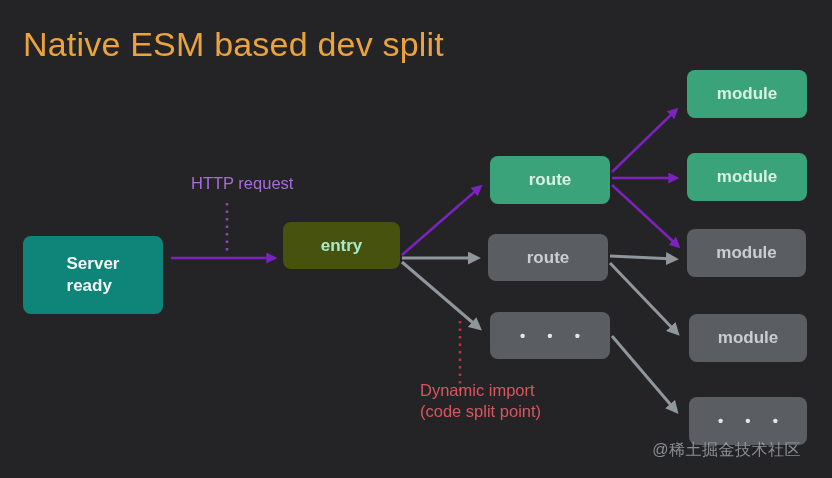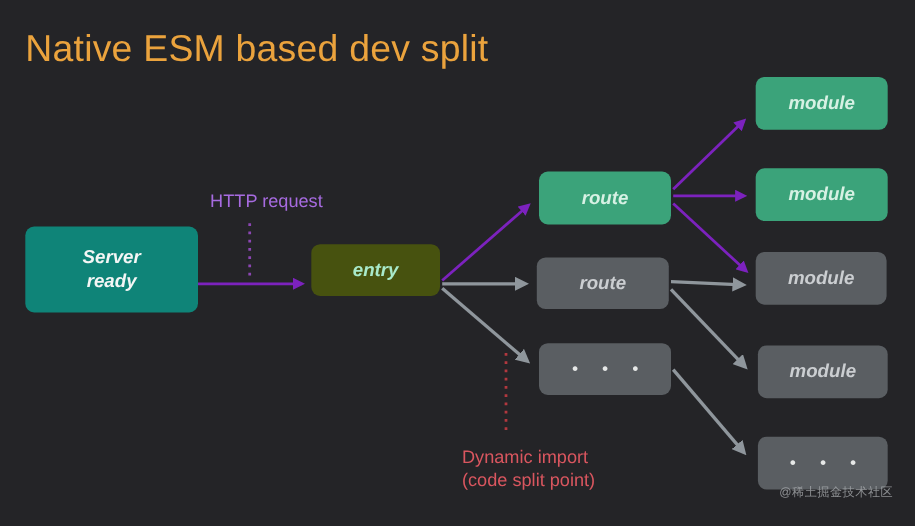--- a/index.html
+++ b/index.html
@@ -17,55 +17,54 @@
     position:absolute;left:23px;top:24px;
     font-size:34px;line-height:40px;font-weight:500;
     color:var(--title,#EBA33D);
     letter-spacing:.2px;
     white-space:nowrap;
   }
   .node{
     position:absolute;
     border-radius:8px;
     display:flex;align-items:center;justify-content:center;
-    text-align:center;
+    text-align:left;
     font-weight:bold;font-size:17px;line-height:22px;
     white-space:pre-line;
-    font-style:italic;
   }
   .teal{background:var(--teal,#0F8478);color:var(--white-text,#F4F6F5);}
   .olive{background:var(--olive,#47520F);color:var(--mint-text,#A9EACB);}
   .green{background:var(--green,#3BA37A);color:var(--palegreen-text,#D7F1E4);}
   .gray{background:var(--graybox,#5A5E62);color:var(--gray-text,#CBCED1);}
   .dots{color:var(--dots-text,#E6E8E7);font-size:15px;letter-spacing:9px;text-indent:9px;font-weight:bold;}
 
-  .n-server{left:23px;top:206px;width:157px;height:78px;}
+  .n-server{left:23px;top:236px;width:140px;height:78px;}
   .n-entry{left:283px;top:222px;width:117px;height:47px;}
   .n-route-top{left:490px;top:156px;width:120px;height:48px;}
   .n-route-mid{left:488px;top:234px;width:120px;height:47px;}
   .n-dots-mid{left:490px;top:312px;width:120px;height:47px;}
   .n-module-1{left:687px;top:70px;width:120px;height:48px;}
   .n-module-2{left:687px;top:153px;width:120px;height:48px;}
   .n-module-3{left:687px;top:229px;width:119px;height:48px;}
   .n-module-4{left:689px;top:314px;width:118px;height:48px;}
   .n-dots-bottom{left:689px;top:397px;width:118px;height:48px;}
 
   .annotation{position:absolute;white-space:pre-line;margin-left:12px;}
   .http-label{
     left:179px;top:174px;
     font-size:16.5px;color:var(--purple-label,#A76BE0);
   }
   .dynimp-label{
-    left:408px;top:406px;
+    left:408px;top:380px;
     font-size:16.5px;line-height:21px;
     color:var(--red-label,#D9565F);
   }
   .watermark{
-    position:absolute;right:20px;top:440px;
-    font-size:11px;letter-spacing:.5px;
+    position:absolute;right:31px;top:440px;
+    font-size:16px;letter-spacing:.5px;
     color:var(--watermark,#AEB1B4);
     opacity:.75;
     white-space:nowrap;
   }
 
   svg.edges{position:absolute;left:0;top:0;pointer-events:none;}
   .ln-purple{stroke:var(--purple,#7C22BE);stroke-width:2.5;fill:none;}
   .ln-gray{stroke:var(--gray-arrow,#8F969C);stroke-width:3;fill:none;}
   .mk-purple{fill:var(--purple,#7C22BE);}
   .mk-gray{fill:var(--gray-arrow,#8F969C);}

